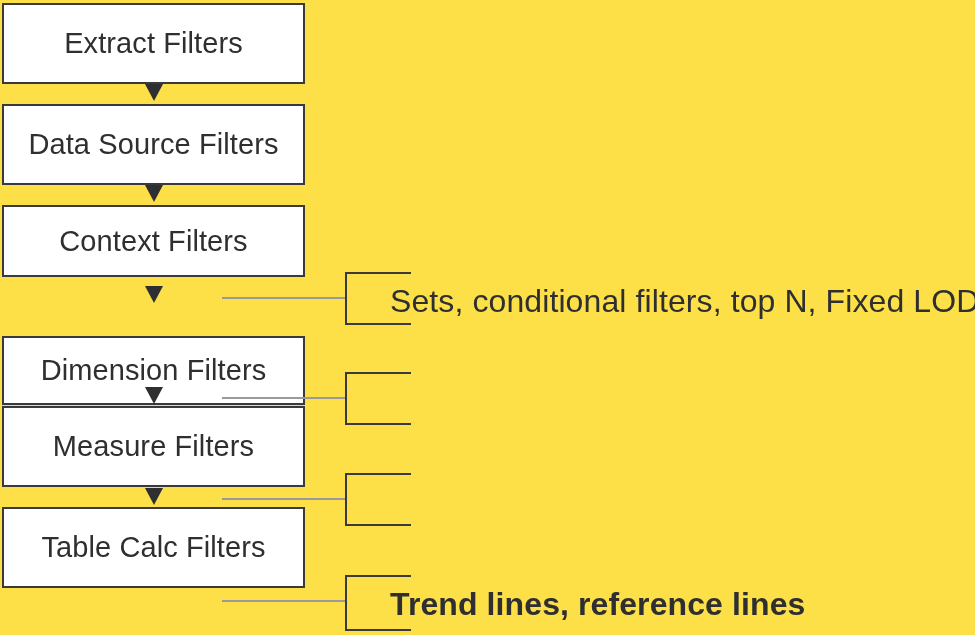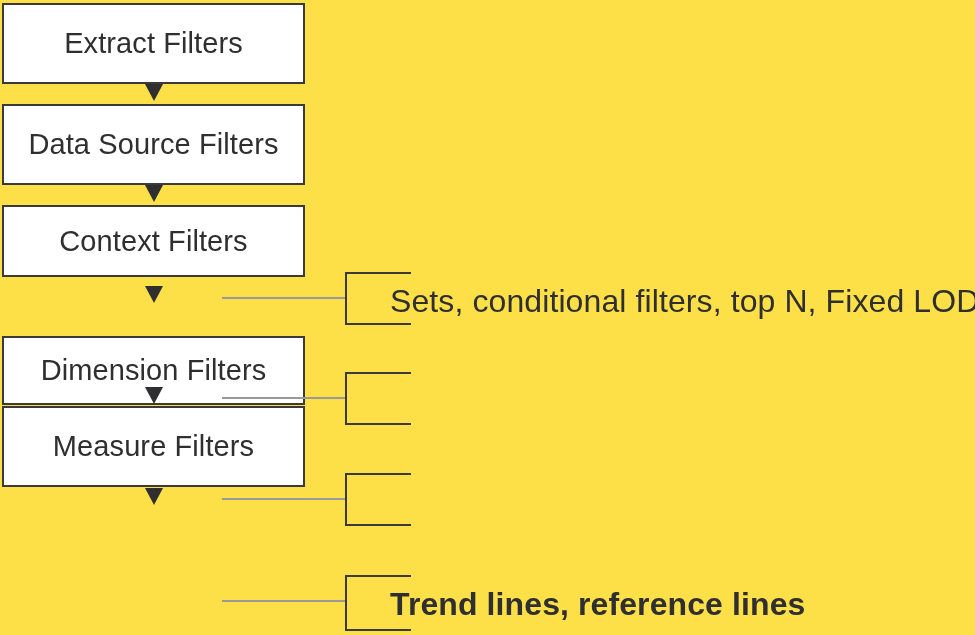--- a/index.html
+++ b/index.html
@@ -96,20 +96,23 @@
   </div>
 
   <div class="flow-box" style="top:314px;height:69px;margin-top:22px;">
     <span class="flow-box-label">Dimension Filters</span>
   </div>
 
   <div class="flow-box" style="top:406px;height:81px;justify-content:center;">
     <span class="flow-box-label">Measure Filters</span>
   </div>
 
+  <div class="flow-box" style="top:507px;height:81px;">
+    <span class="flow-box-label">Table Calc Filters</span>
+  </div>
 
   <div class="flow-arrow" style="top:84px;"></div>
   <div class="flow-arrow" style="top:185px;"></div>
   <div class="flow-arrow" style="top:286px;"></div>
   <div class="flow-arrow" style="top:387px;"></div>
   <div class="flow-arrow" style="top:488px;"></div>
 
   <div class="connector" style="left:222px;top:297px;width:125px;"></div>
   <div class="connector" style="left:222px;top:397px;width:125px;"></div>
   <div class="connector" style="left:222px;top:498px;width:125px;"></div>

